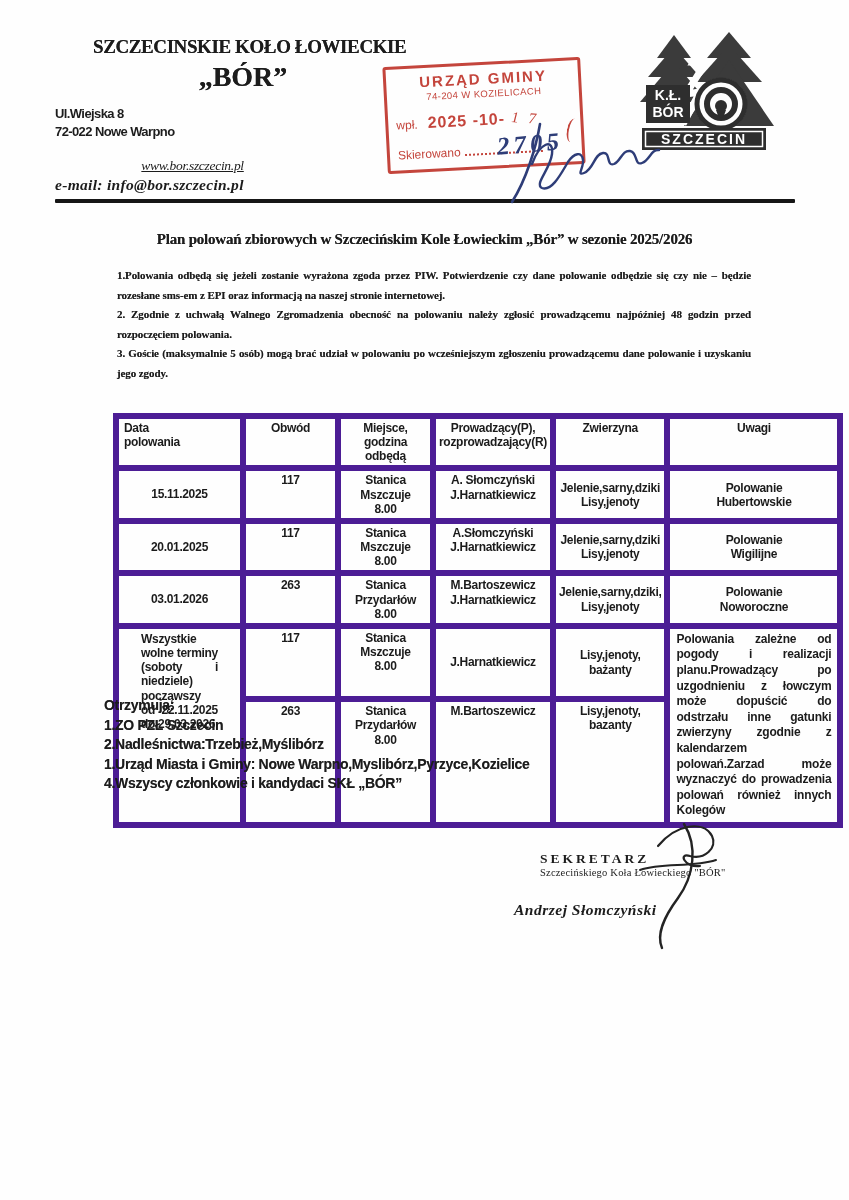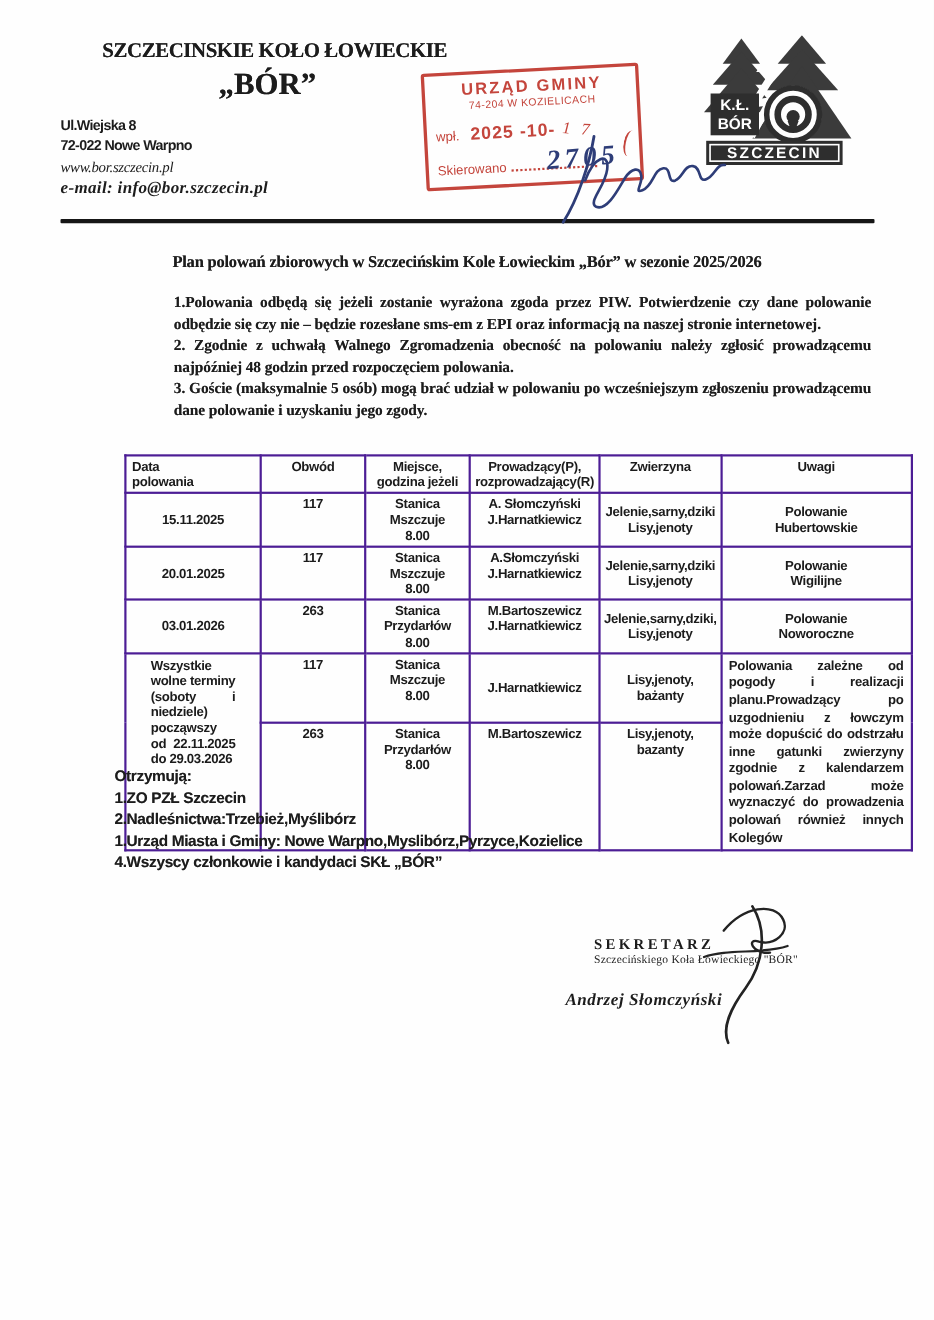--- a/index.html
+++ b/index.html
@@ -8,21 +8,21 @@
     background:#fefefe;overflow:hidden;
     font-family:"Liberation Serif",serif;color:#1c1c1c;
   }
   
   .org{position:absolute;left:50px;top:36px;width:300px;text-align:center;margin-left:43px;}
   .org-line1{font-size:19px;font-weight:bold;letter-spacing:-0.4px;white-space:nowrap;
     text-shadow:0 0 .6px rgba(20,20,20,.8);}
   .org-line2{font-size:28px;font-weight:bold;margin-top:3px;text-shadow:0 0 .6px rgba(20,20,20,.8);}
   .addr{position:absolute;left:55px;top:105px;line-height:18px;}
   .addr-plain{font-family:"Liberation Sans",sans-serif;font-weight:bold;font-size:13px;letter-spacing:-0.6px;}
-  .addr-www{font-style:italic;font-size:13.5px;letter-spacing:-0.3px;margin-top:2px;}
+  .addr-www{font-style:italic;font-size:13.5px;text-decoration:underline;letter-spacing:-0.3px;margin-top:16px;text-align:right;}
   .addr-email{font-weight:bold;font-style:italic;font-size:15.5px;margin-top:1px;letter-spacing:.3px;}
   .rule{position:absolute;left:55px;top:199px;width:740px;height:4px;background:#161616;border-radius:1px;}
   
   .stamp{
     position:absolute;left:385px;top:62px;width:178px;padding:5px 6px 8px 8px;
     border:3px solid #c4453c;border-radius:3px;color:#c4453c;
     transform:rotate(-3deg);font-family:"Liberation Sans",sans-serif;
   }
   .stamp-l1{font-size:15px;font-weight:bold;letter-spacing:2px;text-align:center;white-space:nowrap;}
   .stamp-l2{font-size:9.5px;text-align:center;letter-spacing:.4px;margin-top:1px;white-space:nowrap;}
@@ -39,31 +39,31 @@
     font-family:"Liberation Serif",serif;font-style:italic;font-weight:bold;
     font-size:25px;letter-spacing:4px;transform:rotate(-5deg);
   }
   .hw-blue{position:absolute;left:488px;top:118px;z-index:2;}
   
   .logo{position:absolute;left:628px;top:32px;}
   
   .doc-title{position:absolute;left:0;top:231px;width:849px;text-align:center;
     font-size:15px;font-weight:bold;letter-spacing:-0.2px;text-shadow:0 0 .5px rgba(20,20,20,.7);}
   .paras{position:absolute;left:117px;top:266px;width:634px;
-    font-size:14px;font-weight:bold;line-height:19.5px;text-align:justify;
-    text-shadow:0 0 .5px rgba(20,20,20,.6);letter-spacing:-0.1px;margin-left:41px;}
+    font-size:11px;font-weight:bold;line-height:19.5px;text-align:justify;
+    text-shadow:0 0 .5px rgba(20,20,20,.6);letter-spacing:-0.1px;}
   .paras p{margin:0;}
   
   .hunt-table{
     position:absolute;left:113px;top:413px;border-collapse:collapse;
     font-family:"Liberation Sans",sans-serif;font-size:12px;font-weight:bold;
     color:#1b1b1b;letter-spacing:-0.3px;
   }
   .hunt-table th,.hunt-table td{
-    border:2px solid #4c1d95;padding:2px 3px;text-align:center;vertical-align:top;
+    border:6px solid #4c1d95;padding:2px 3px;text-align:center;vertical-align:top;
     line-height:1.18;white-space:pre-line;
   }
   .hunt-table th{font-weight:bold;}
   th.h-date{text-align:left;padding-left:5px;}
   td.c-date{vertical-align:top;padding-top:16px;}
   td.c-range{white-space:normal;text-align:justify;padding:3px 22px;width:77px;}
   td.c-bignotes{white-space:normal;text-align:justify;padding:3px 6px;line-height:1.3;letter-spacing:-0.2px;}
   
   .recipients{position:absolute;left:104px;top:696px;
     font-family:"Liberation Sans",sans-serif;font-weight:bold;font-size:14px;
@@ -159,21 +159,21 @@
       <col style="width:118px">
         <col style="width:109px">
         <col style="width:173px">
     </colgroup>
     <tbody>
         <tr style="height:30px">
       <th class="h-date">Data
 polowania</th>
       <th>Obwód</th>
       <th>Miejsce,
-godzina jeżeli</th>
+godzina odbędą</th>
       <th>Prowadzący(P),
 rozprowadzający(R)</th>
       <th>Zwierzyna</th>
       <th>Uwagi</th>
     </tr>
     <tr style="height:40px">
       <td class="c-date">15.11.2025</td>
       <td>117</td>
       <td>Stanica
 Mszczuje

